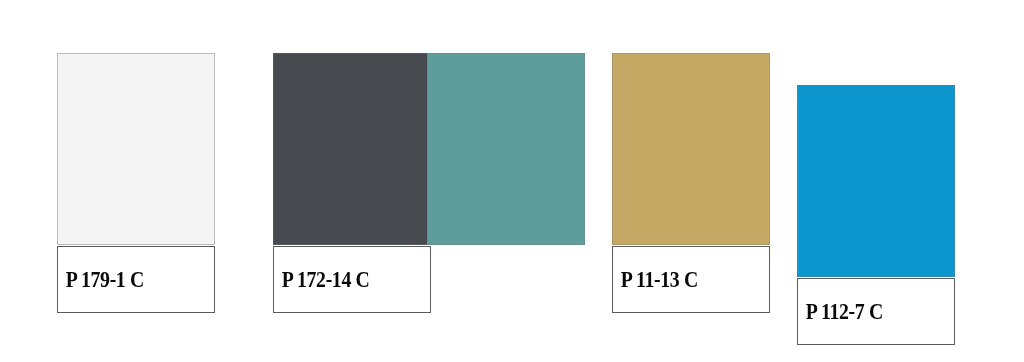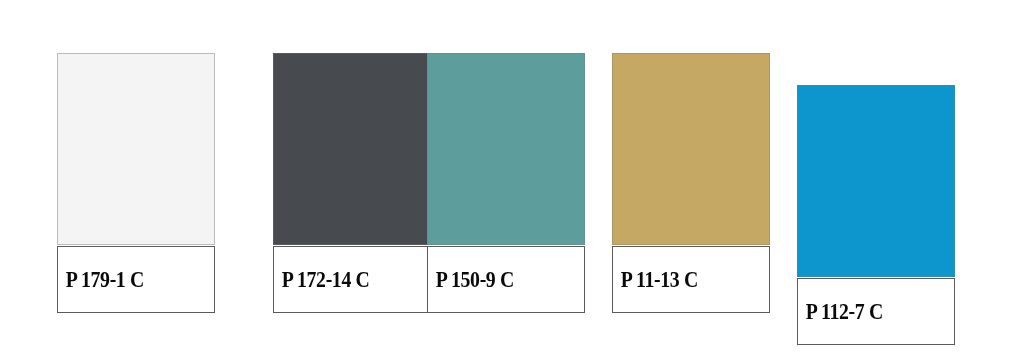--- a/index.html
+++ b/index.html
@@ -86,23 +86,20 @@
 
   <div class="swatch-card col-1">
     <div class="swatch-color dark-chip" style="background-color: rgb(71, 75, 80);"></div>
     <div class="swatch-label-box">
       <span class="swatch-label-text">P 172-14 C</span>
     </div>
   </div>
 
   <div class="swatch-card col-2">
     <div class="swatch-color dark-chip" style="background-color: rgb(93, 158, 156);"></div>
-    <div class="swatch-label-box">
-      <span class="swatch-label-text">P 150-9 C</span>
-    </div>
   </div>
 
   <div class="swatch-card col-3">
     <div class="swatch-color dark-chip" style="background-color: rgb(196, 168, 99);"></div>
     <div class="swatch-label-box">
       <span class="swatch-label-text">P 11-13 C</span>
     </div>
   </div>
 
   <div class="swatch-card col-4">

